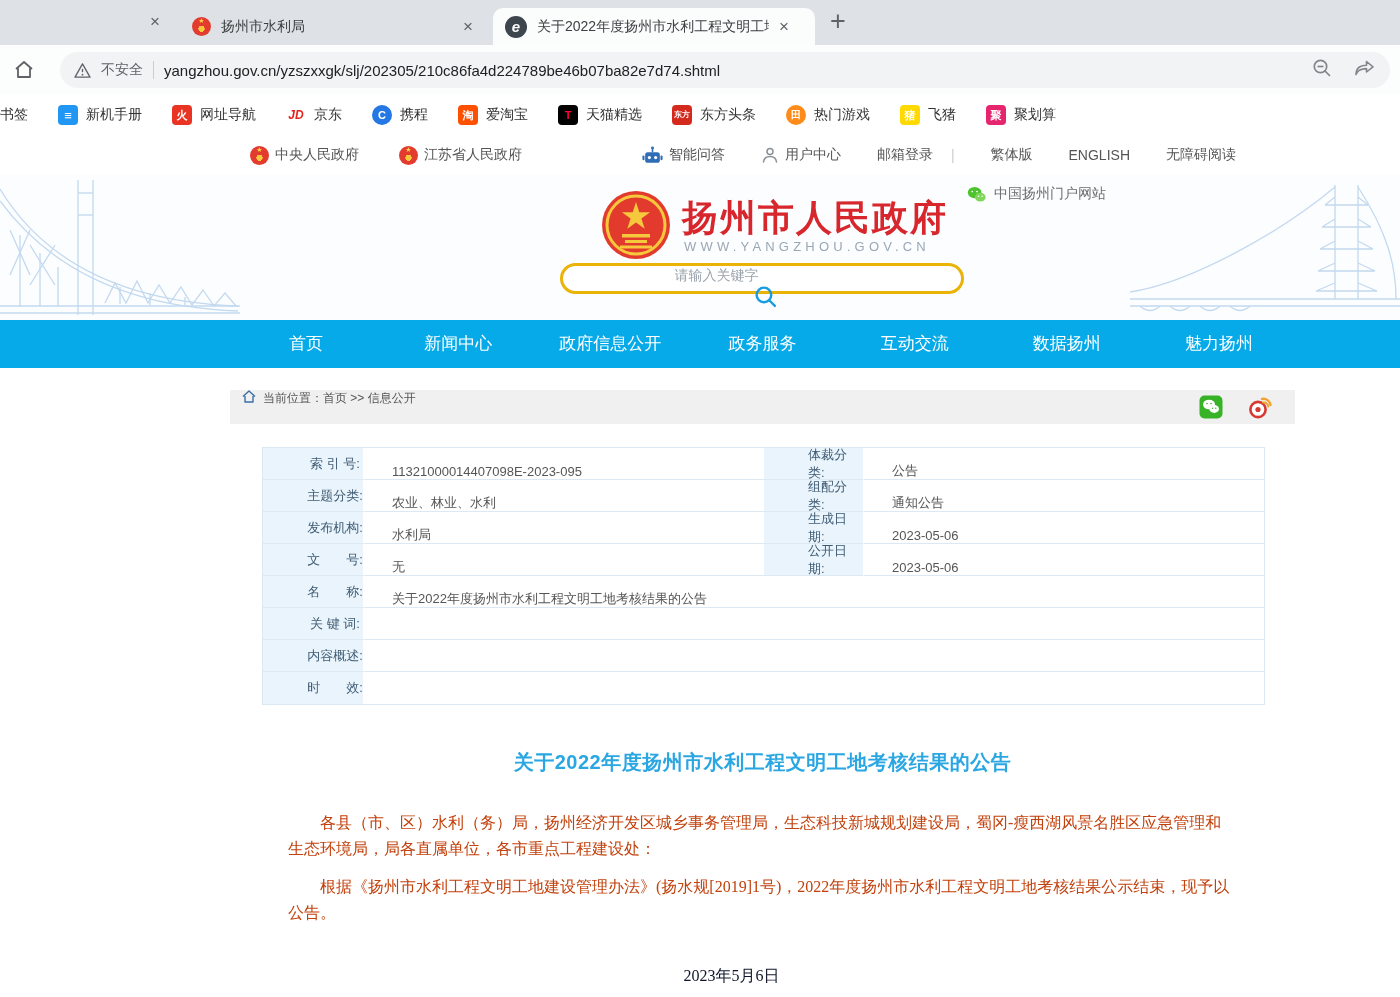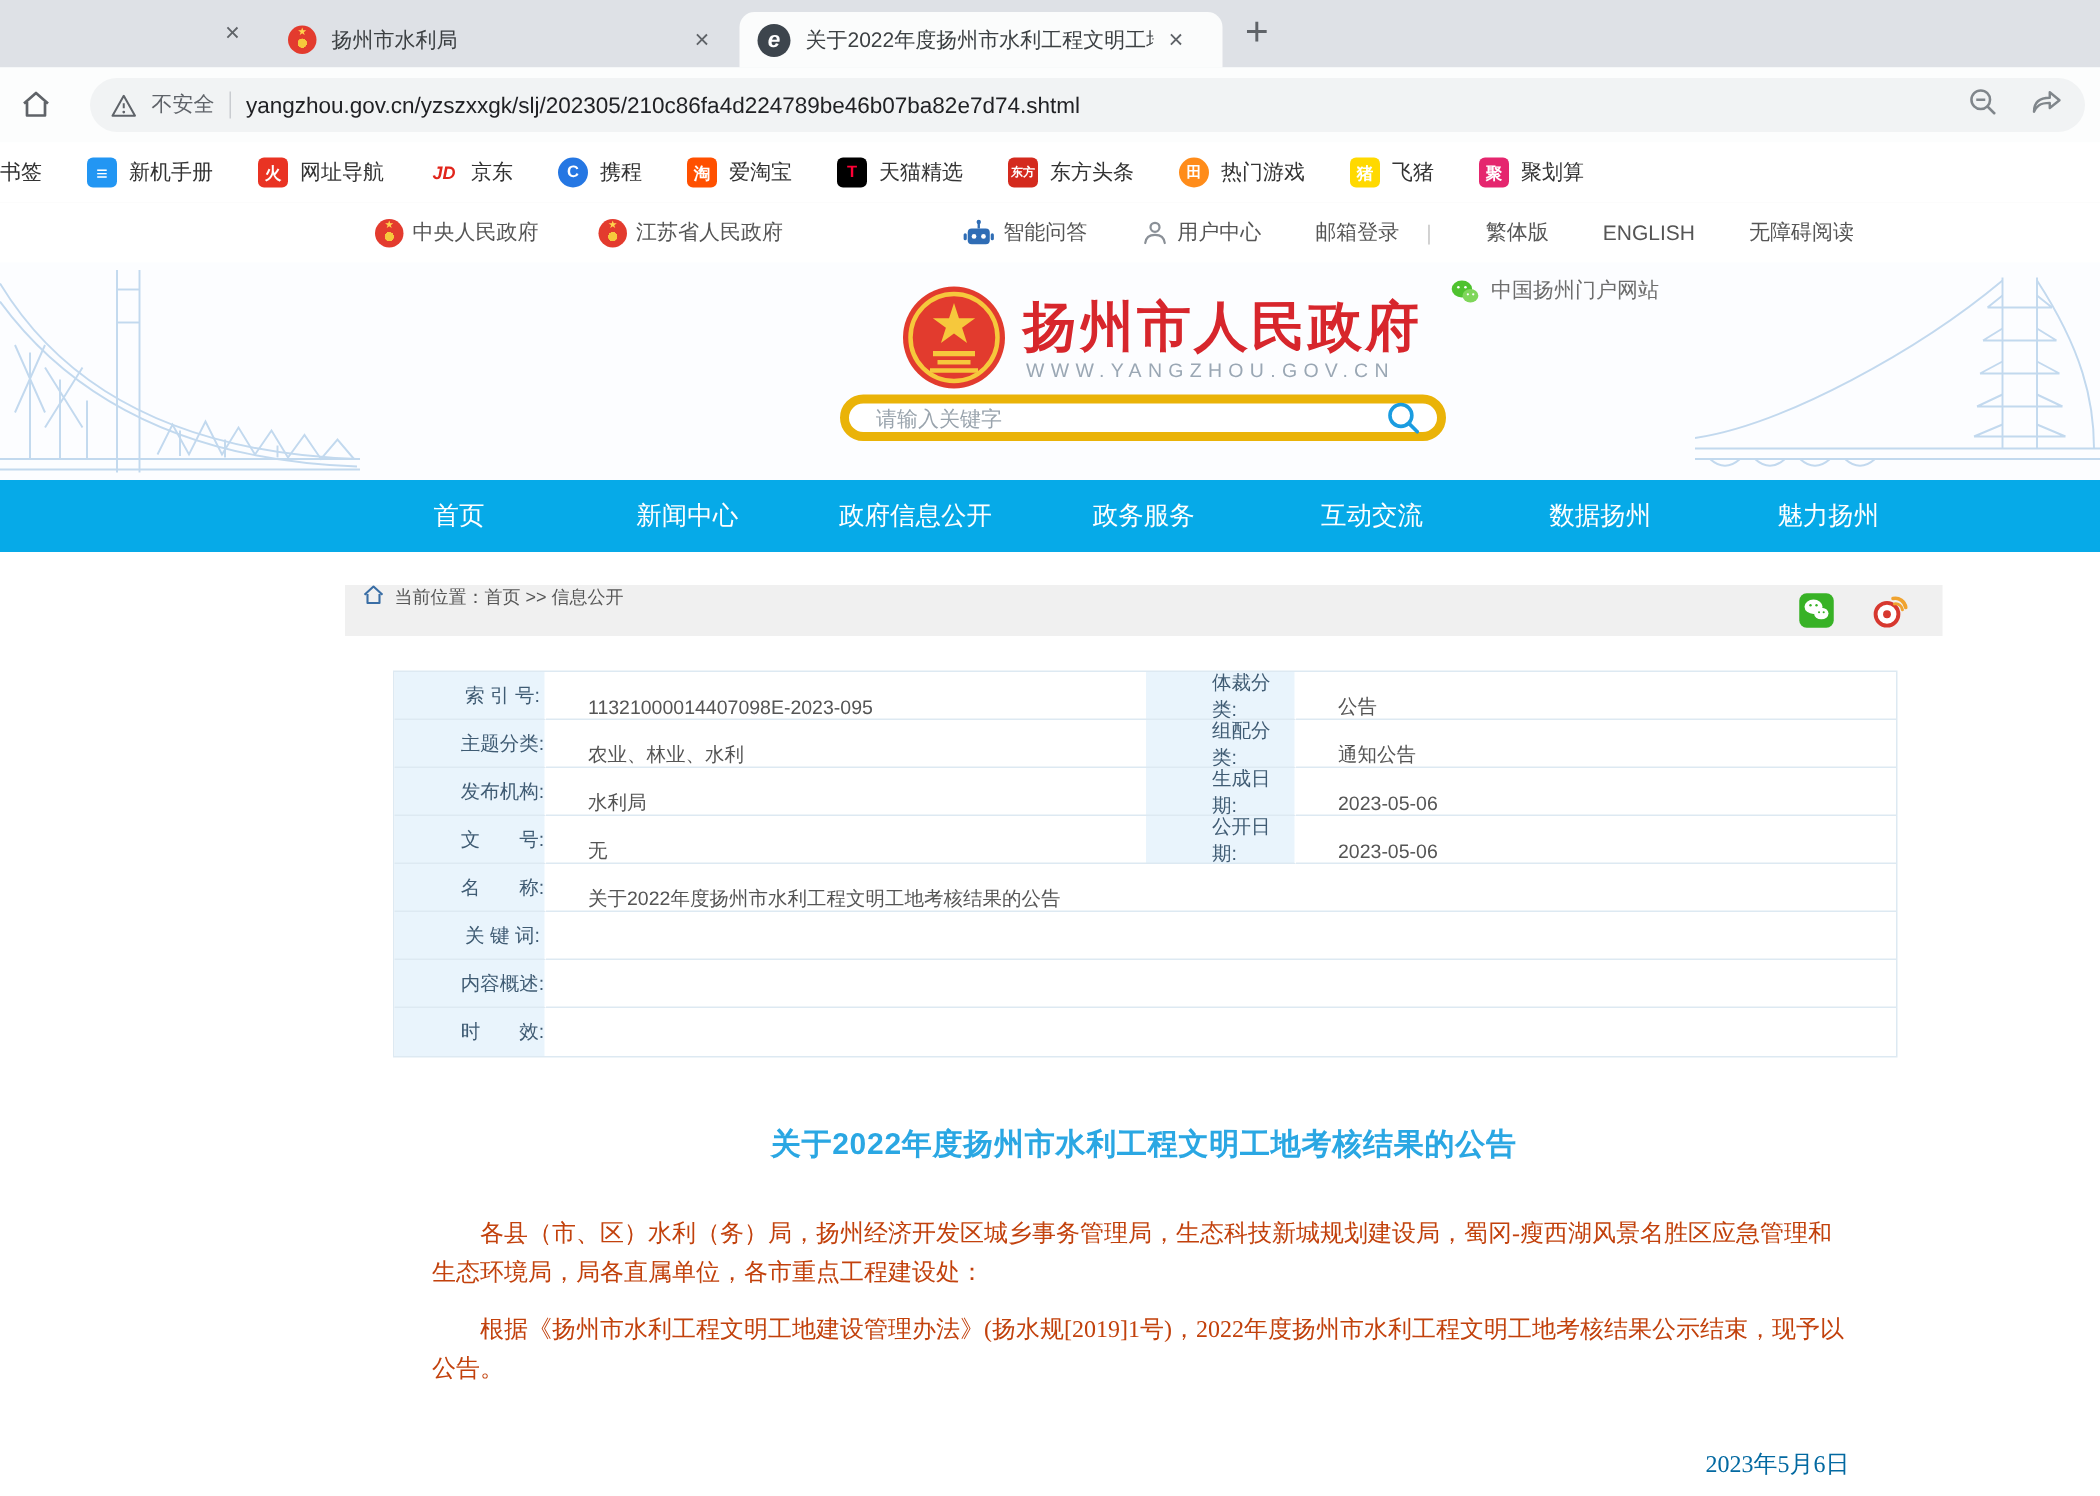--- a/index.html
+++ b/index.html
@@ -62,23 +62,23 @@
   .banner{position:absolute;top:175px;left:0;right:0;height:145px;background:#fcfdff;overflow:hidden;}
   .art{position:absolute;top:0;height:145px;}
   .art-left{left:0;width:240px;}
   .art-right{right:0;width:270px;}
   .portal{position:absolute;left:967px;top:10px;display:flex;gap:8px;align-items:center;
           color:#6d6d6d;font-size:14px;cursor:pointer;}
   .logo-emblem{position:absolute;left:600px;top:14px;}
   .site-name{position:absolute;left:682px;top:19px;font-size:36px;font-weight:bold;
              color:var(--brand-red,#d7262c);letter-spacing:2px;}
   .site-url{position:absolute;left:684px;top:64px;font-size:13px;color:#9aa7b4;letter-spacing:4.2px;}
-  .searchbox{position:absolute;left:560px;top:88px;width:404px;height:31px;border:6px solid #eab308;
+  .searchbox{position:absolute;left:560px;top:88px;width:404px;height:31px;border:3px solid #eab308;
              border-radius:17px;background:#fff;display:flex;align-items:center;
-             padding:0 10px 0 16px;box-sizing:border-box;}
+             padding:0 10px 0 16px;box-sizing:border-box;flex-direction:column;}
   .searchbox input{border:none;outline:none;flex:1;font-size:14px;color:#333;background:transparent;
              font-family:"Liberation Sans",sans-serif;}
   .searchbox input::placeholder{color:#9aa4ad;}
   .search-btn{cursor:pointer;display:flex;}
 
   
   .nav{position:absolute;top:320px;left:0;right:0;height:48px;background:var(--nav-bg,#06aae8);}
   .nav-inner{position:absolute;left:230px;width:1065px;height:48px;display:flex;}
   .nav-item{flex:1;text-align:center;line-height:48px;color:#fff;font-size:17px;cursor:pointer;}
 
@@ -97,22 +97,22 @@
   .ml{background:#e9f4fc;justify-content:center;color:#3f5b73;border-right:1px solid #fff;}
   .mv{padding-left:28px;color:#555;margin-top:15px;}
   .spanfull{grid-column:2/5;}
 
   .art-title{margin:44px 0 0 0;text-align:center;font-size:20px;font-weight:bold;
              color:var(--title-blue,#2aa7e3);letter-spacing:.5px;}
   .para{font-family:"Liberation Serif","DejaVu Serif",serif;font-size:16px;line-height:26px;
         color:#c2410c;margin:0 62px 0 58px;text-indent:2em;}
   .para1{margin-top:34px;}
   .para2{margin-top:12px;}
-  .art-date{font-family:"Liberation Serif","DejaVu Serif",serif;text-align:right;
-            margin:40px 62px 0 0;font-size:16px;color:#0369a1;}
+  .art-date{font-family:"Liberation Serif","DejaVu Serif",serif;text-align:center;
+            margin:40px 62px 0 0;font-size:16px;color:#0f172a;}
 </style>
 </head>
 <body>
 
 <div class="stage">
 
   <div class="tabbar">
     <span class="tab-x stray-x">×</span>
     <div class="tab inactive">
       <span class="emblem"></span>

